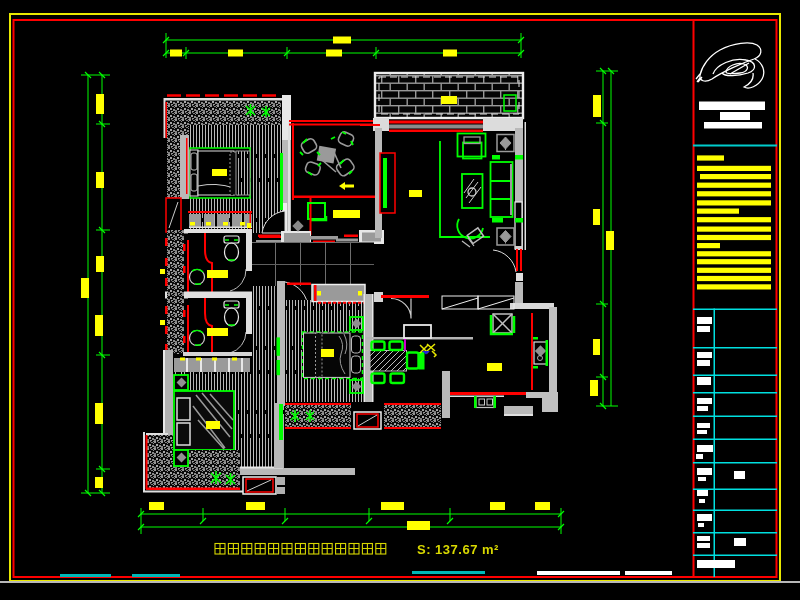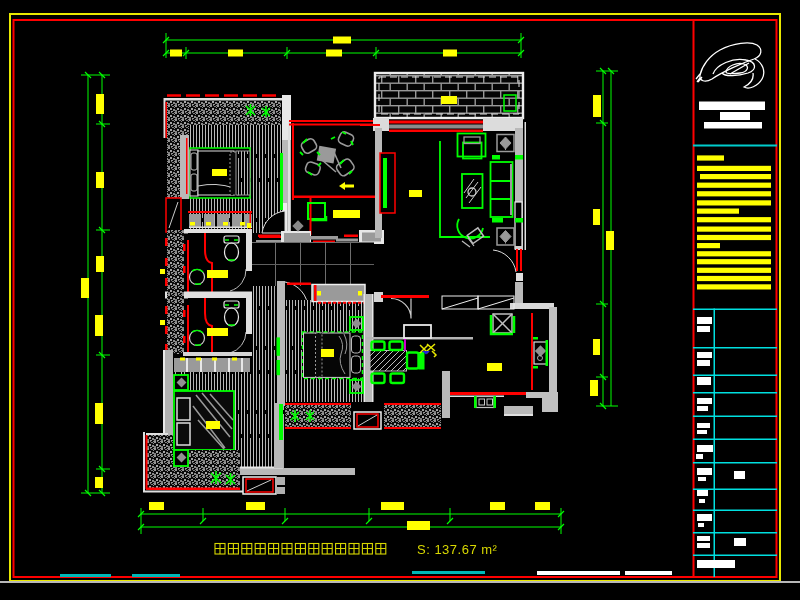--- a/index.html
+++ b/index.html
@@ -1,17 +1,17 @@
 <!DOCTYPE html>
 <html><head>
 <meta charset="utf-8">
 <style>
 html,body{margin:0;padding:0;background:#000;}
 #page{position:relative;width:800px;height:586px;background:#000;overflow:hidden;
-font-family:"Liberation Sans", sans-serif;}
+font-family:"Liberation Sans", sans-serif;font-weight:bold;}
 svg{display:block}
 </style>
 </head>
 <body>
 <div id="page">
 <svg width="800" height="600" viewBox="0 0 800 600">
 <defs>
 
 <pattern id="stip" width="7" height="7" patternUnits="userSpaceOnUse">
   <rect width="7" height="7" fill="#0a0a0a"></rect>

